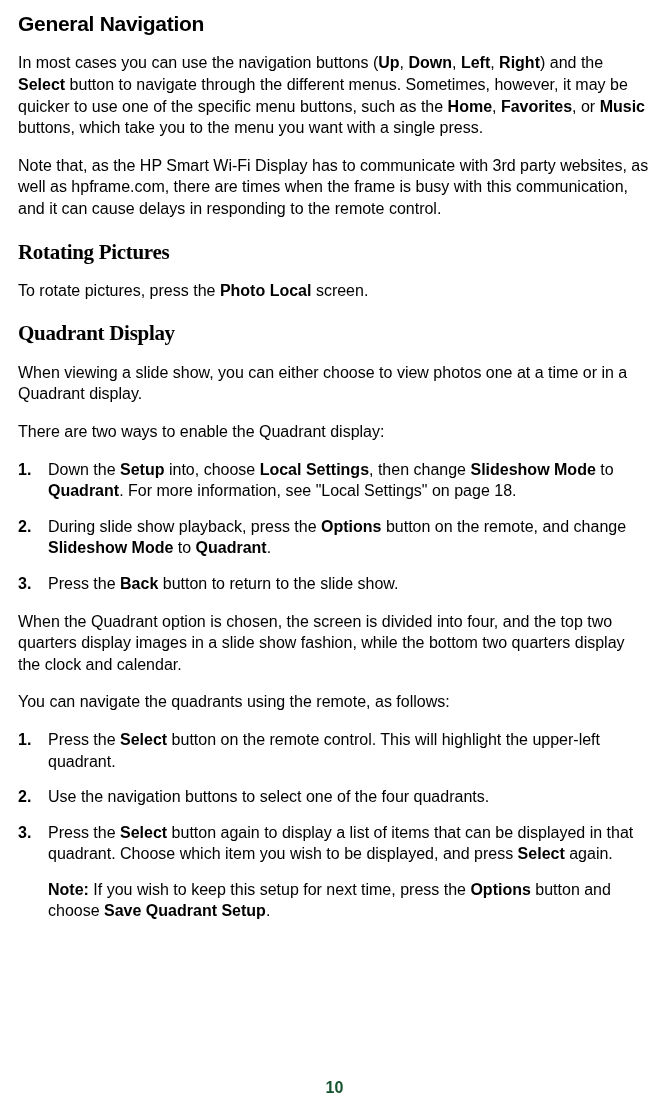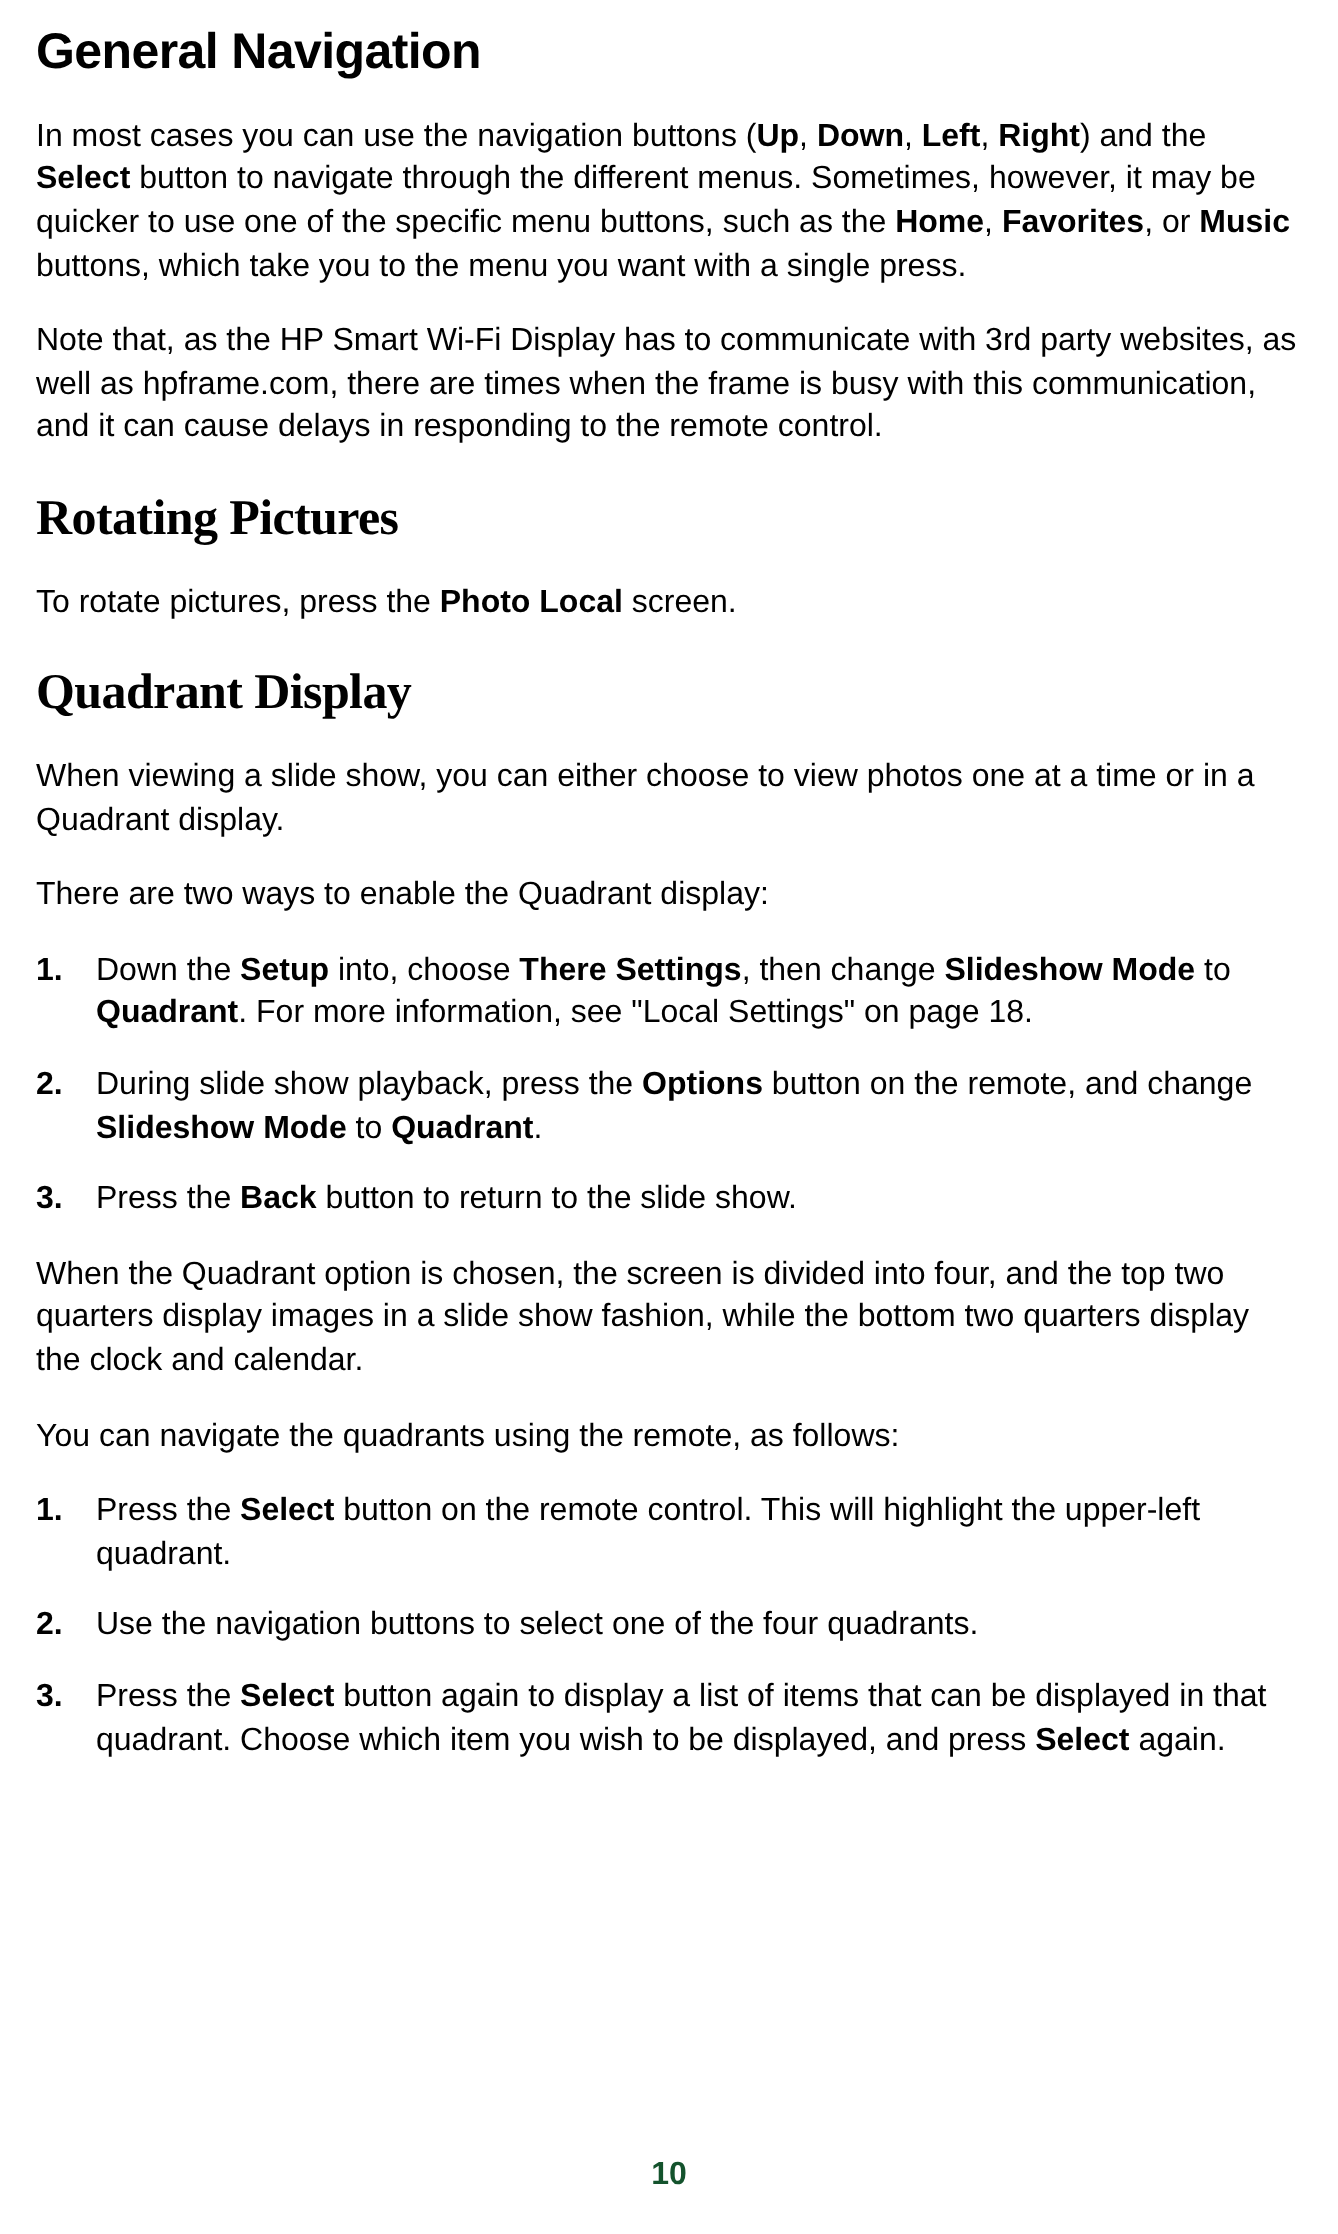--- a/index.html
+++ b/index.html
@@ -7,21 +7,21 @@
       font-family: Futura, 'Trebuchet MS', Arial, sans-serif;
       width: 669px;
       height: 1117px;
       padding: 10px 18px 0 18px;
       color: #000;
       font-size: 16px;
       line-height: 1.35;
       position: relative;
     }
     h2 {
-      font-size: 25px;
+      font-size: 21px;
       font-weight: 800;
       margin-bottom: 14px;
       letter-spacing: -0.3px;
     }
     h2.first { margin-top: 0; }
     h2.spaced { margin-top: 18px; margin-bottom: 14px; font-family: Liberation Serif, serif; }
     p { margin-bottom: 16px; }
     .b { font-weight: 800; }
     ol {
       list-style: none;
@@ -72,21 +72,21 @@
   <span>To rotate pictures, press the </span><span class="b">Photo Local</span><span> screen.</span>
 </p>
 
 <h2 class="spaced">Quadrant Display</h2>
 
 <p>When viewing a slide show, you can either choose to view photos one at a time or in a Quadrant display.</p>
 <p>There are two ways to enable the Quadrant display:</p>
 
 <ol>
   <li>
-    <span>Down the </span><span class="b">Setup</span><span> into, choose </span><span class="b">There Settings</span><span>, then change </span><span class="b">Slideshow Mode</span><span> to </span><span class="b">Quadrant</span><span>. For more information, see "Local Settings" on page 18.</span>
+    <span>Down the </span><span class="b">Setup</span><span> into, choose </span><span class="b">Local Settings</span><span>, then change </span><span class="b">Slideshow Mode</span><span> to </span><span class="b">Quadrant</span><span>. For more information, see "Local Settings" on page 18.</span>
   </li>
   <li>
     <span>During slide show playback, press the </span><span class="b">Options</span><span> button on the remote, and change </span><span class="b">Slideshow Mode</span><span> to </span><span class="b">Quadrant</span><span>.</span>
   </li>
   <li>
     <span>Press the </span><span class="b">Back</span><span> button to return to the slide show.</span>
   </li>
 </ol>
 
 <p>When the Quadrant option is chosen, the screen is divided into four, and the top two quarters display images in a slide show fashion, while the bottom two quarters display the clock and calendar.</p>
@@ -94,16 +94,19 @@
 
 <ol>
   <li>
     <span>Press the </span><span class="b">Select</span><span> button on the remote control. This will highlight the upper-left quadrant.</span>
   </li>
   <li>
     <span>Use the navigation buttons to select one of the four quadrants.</span>
   </li>
   <li>
     <span>Press the </span><span class="b">Select</span><span> button again to display a list of items that can be displayed in that quadrant. Choose which item you wish to be displayed, and press </span><span class="b">Select</span><span> again.</span>
+    <div class="note">
+      <span class="b">Note:</span><span> If you wish to keep this setup for next time, press the </span><span class="b">Options</span><span> button and choose </span><span class="b">Save Quadrant Setup</span><span>.</span>
+    </div>
   </li>
 </ol>
 
 <div class="page-num">10</div>
 
 </body></html>

